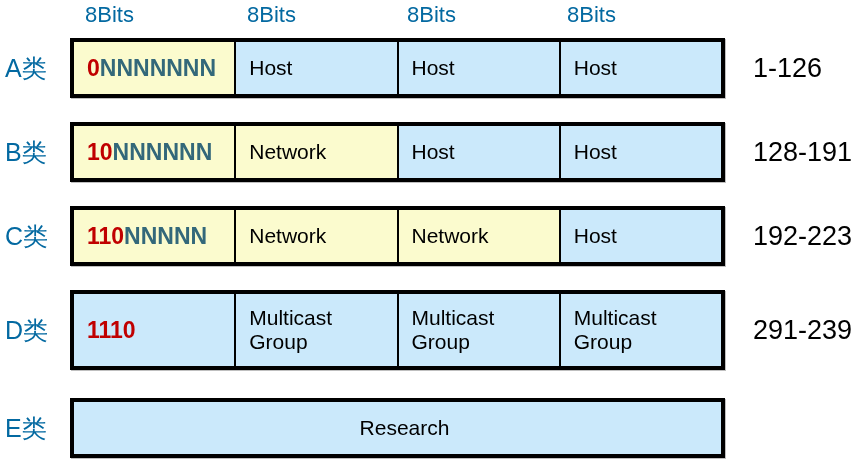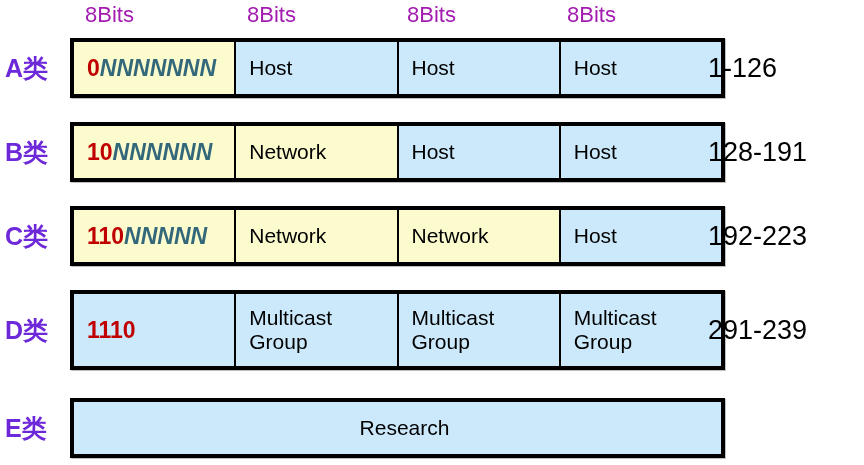--- a/index.html
+++ b/index.html
@@ -5,27 +5,27 @@
   html,body{margin:0;padding:0;background:#ffffff;}
   .canvas{
     position:relative;
     width:864px;height:465px;
     background:#ffffff;
     font-family:"Liberation Sans","DejaVu Sans",sans-serif;
     overflow:hidden;
   }
   .bit-label{
     position:absolute;top:2px;
-    font-size:22px;color:#a21caf;
+    font-size:22px;color:#0369a1;
   }
   .row{position:absolute;left:0;width:864px;}
   .row-label{
     position:absolute;left:5px;top:50%;
     transform:translateY(-50%);
-    font-size:25px;font-weight:bold;color:#6d28d9;
+    font-size:25px;font-weight:normal;color:#0369a1;
     white-space:nowrap;
   }
   .box{
     position:absolute;left:70px;top:0;
     width:655px;height:100%;
     border:4px solid var(--border,#000);
     box-sizing:border-box;
     display:flex;
     box-shadow:1px 1px 0 rgba(0,0,0,0.25);
     background:#fff;
@@ -37,24 +37,24 @@
     font-size:21px;color:#000;
     line-height:1.15;
     box-sizing:border-box;
     overflow:hidden;
   }
   .cell + .cell{border-left:2px solid var(--border,#000);}
   .yellow{background:var(--cell-yellow,#FBFBCE);}
   .blue{background:var(--cell-blue,#CBE9FB);}
   .bits{font-size:23px;font-weight:bold;letter-spacing:0px;}
   .bits .prefix{color:var(--bit-prefix-red,#C00000);}
-  .bits .letters{color:var(--bit-letters-teal,#33687A);font-style:italic;}
+  .bits .letters{color:var(--bit-letters-teal,#33687A);}
   .center-cell{justify-content:center;padding-left:14px;}
   .range{
-    position:absolute;left:708px;top:50%;
+    position:absolute;left:753px;top:50%;
     transform:translateY(-50%);
     font-size:27px;color:#000;
     white-space:nowrap;
   }
   .wrap{width:98px;}
 </style>
 </head>
 <body>
 
 <div class="canvas">

